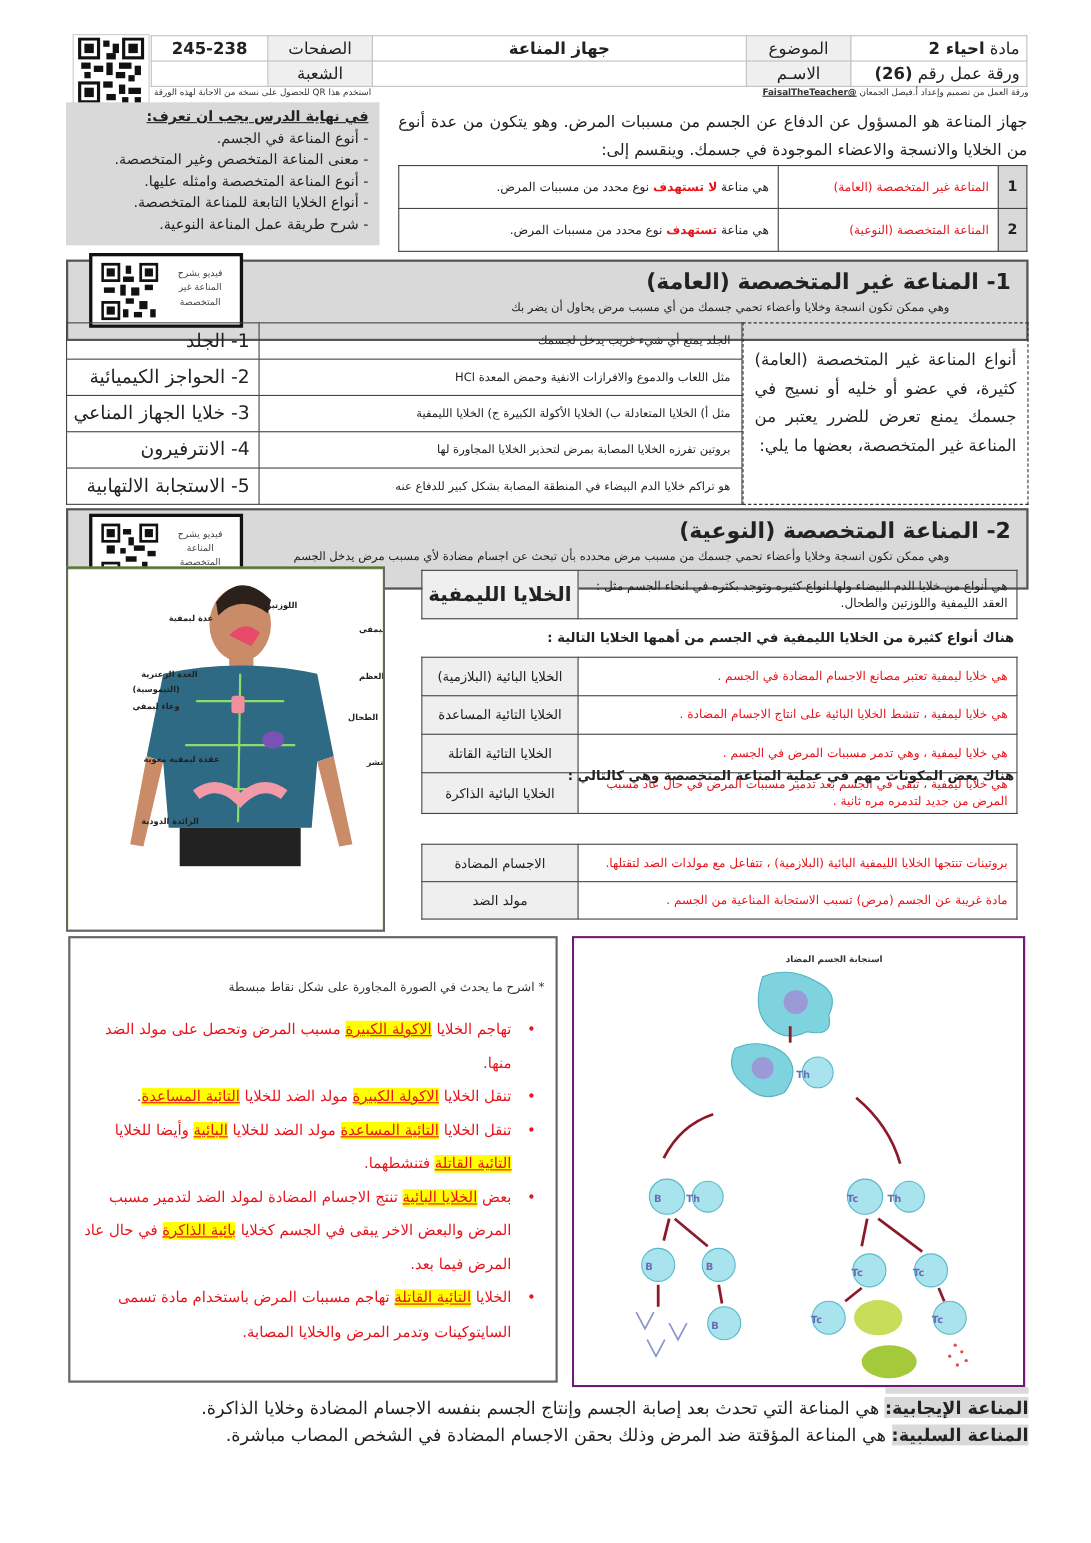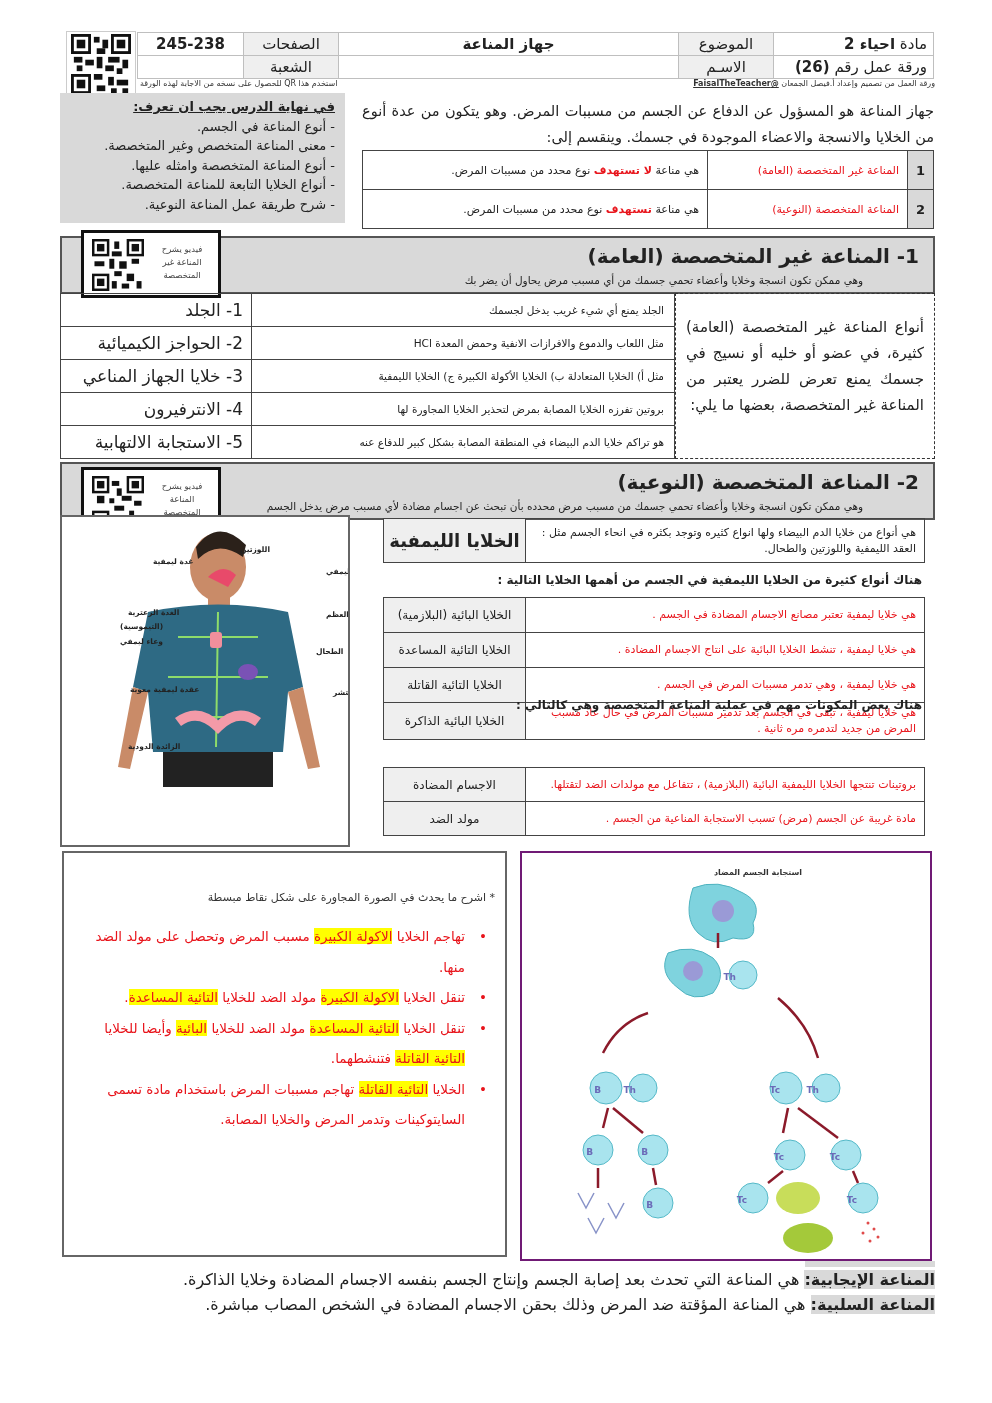--- a/index.html
+++ b/index.html
@@ -1,20 +1,20 @@
 <!DOCTYPE html>
 <html><head>
 <meta charset="utf-8">
 <style>
   * { box-sizing: border-box; margin: 0; padding: 0; }
   html, body { width: 992px; height: 1403px; background: #ffffff; }
   body { position: relative; font-family: "DejaVu Sans", sans-serif; color: #222; direction: rtl; overflow: hidden; }
   .abs { position: absolute; }
   .red { color: #e8141b; }
-  .hl { background: #ffff00; }
+  .hl { background: #ffff00; text-decoration: underline; }
 
   
   .hdr { left: 137px; top: 32px; width: 797px; height: 46px; border-collapse: collapse; direction: rtl; }
   .hdr td { border: 1px solid #bfbfbf; font-size: 15px; height: 23px; padding: 0 6px; white-space: nowrap; }
   .hdr .lbl { background: #efefef; text-align: center; width: 95px; }
   .hdr .big { font-weight: bold; text-align: center; }
   .qr-wrap { left: 66px; top: 31px; width: 70px; height: 64px; background: #fff; border: 1px solid #ccc; }
   .hdr-gray { left: 60px; top: 30px; width: 80px; height: 195px; background: #d9d9d9; z-index: -1; }
   .qr-note { left: 140px; top: 79px; font-size: 8px; color: #333; }
   .credit { left: 560px; top: 79px; width: 375px; font-size: 8px; color: #333; text-align: right; }
@@ -25,31 +25,31 @@
   .obj .t { font-weight: bold; text-decoration: underline; }
 
   
   .intro { left: 362px; top: 98px; width: 572px; font-size: 14.5px; line-height: 26px; text-align: justify; }
   .types { left: 362px; top: 150px; width: 572px; border-collapse: collapse; }
   .types td { border: 1px solid #444; height: 39px; font-size: 11px; padding: 0 8px; margin-left: 24px; }
   .types .num { background: #d9d9d9; width: 26px; text-align: center; font-weight: bold; font-size: 13px; }
   .types .nm { width: 200px; color: #e8141b; }
 
   
-  .sec-hdr { left: 60px; width: 875px; height: 58px; background: #d9d9d9; border: 2px solid #555; }
+  .sec-hdr { left: 60px; width: 875px; height: 74px; background: #d9d9d9; border: 2px solid #555; }
   .sec-title { right: 14px; top: 6px; font-size: 20px; font-weight: bold; color: #222; white-space: nowrap; }
   .sec-sub { right: 70px; top: 36px; font-size: 10.5px; white-space: nowrap; }
   .qr-box { background: #fff; border: 3px solid #111; width: 140px; height: 68px; }
   .qr-box .qr { position: absolute; left: 8px; top: 5px; width: 52px; height: 54px; }
   .qr-box .cap { position: absolute; left: 66px; top: 10px; width: 64px; font-size: 8.5px; line-height: 13px; color: #444; text-align: center; }
 
   
   .s1 { left: 60px; top: 293px; width: 615px; border-collapse: collapse; }
   .s1 td { border: 1px solid #444; height: 33px; }
-  .s1 .k { width: 191px; font-size: 17px; padding-right: 8px; font-weight: 500; }
+  .s1 .k { width: 175px; font-size: 17px; padding-right: 8px; font-weight: 500; }
   .s1 .v { font-size: 10.5px; padding-right: 10px; }
   .s1-desc { left: 675px; top: 293px; width: 260px; height: 166px; border: 1px dashed #333; font-size: 15px; line-height: 26px; padding: 20px 10px 0 10px; text-align: justify; }
 
   
   .img-box { left: 60px; top: 515px; width: 290px; height: 332px; border: 2px solid #666; background: #84cc16; overflow: hidden; }
   .lymph-tbl { left: 383px; top: 518px; width: 542px; border-collapse: collapse; }
   .lymph-tbl td { border: 1px solid #444; }
   .lymph-tbl .k { width: 142px; background: #efefef; font-size: 18px; font-weight: bold; text-align: center; height: 44px; }
   .lymph-tbl .v { font-size: 11px; padding: 3px 8px; line-height: 16px; }
   .note { font-size: 12px; font-weight: bold; right: 68px; white-space: nowrap; }
@@ -339,20 +339,21 @@
       </tr>
 </tbody>
   </table>
 
 <div class="abs resp">
   <div class="resp-q">* اشرح ما يحدث في الصورة المجاورة على شكل نقاط مبسطة</div>
   <ul id="resp-list">
       <li><span>تهاجم الخلايا </span><span class="hl">الاكولة الكبيرة</span><span> مسبب المرض وتحصل على مولد الضد منها.</span></li>
       <li><span>تنقل الخلايا </span><span class="hl">الاكولة الكبيرة</span><span> مولد الضد للخلايا </span><span class="hl">التائية المساعدة</span><span>.</span></li>
       <li><span>تنقل الخلايا </span><span class="hl">التائية المساعدة</span><span> مولد الضد للخلايا </span><span class="hl">البائية</span><span> وأيضا للخلايا </span><span class="hl">التائية القاتلة</span><span> فتنشطهما.</span></li>
+      <li><span>بعض </span><span class="hl">الخلايا البائية</span><span> تنتج الاجسام المضادة لمولد الضد لتدمير مسبب المرض والبعض الاخر يبقى في الجسم كخلايا </span><span class="hl">بائية الذاكرة</span><span> في حال عاد المرض فيما بعد.</span></li>
       <li><span>الخلايا </span><span class="hl">التائية القاتلة</span><span> تهاجم مسببات المرض باستخدام مادة تسمى السايتوكينات وتدمر المرض والخلايا المصابة.</span></li>
     </ul>
 </div>
 
 <div class="abs diag">
   <svg width="412" height="410" viewBox="0 0 412 410">
     <rect width="412" height="410" fill="#fff"></rect>
     <text x="240" y="22" font-size="8" font-weight="bold" text-anchor="middle" fill="#333" font-family="DejaVu Sans, sans-serif">استجابة الجسم المضاد</text>
     <g fill="#7fd3de" stroke="#4fb3c0">
       <path d="M175 35 Q200 25 225 40 Q245 50 235 70 Q240 90 215 85 Q195 95 180 80 Q165 65 175 35 Z"></path>

